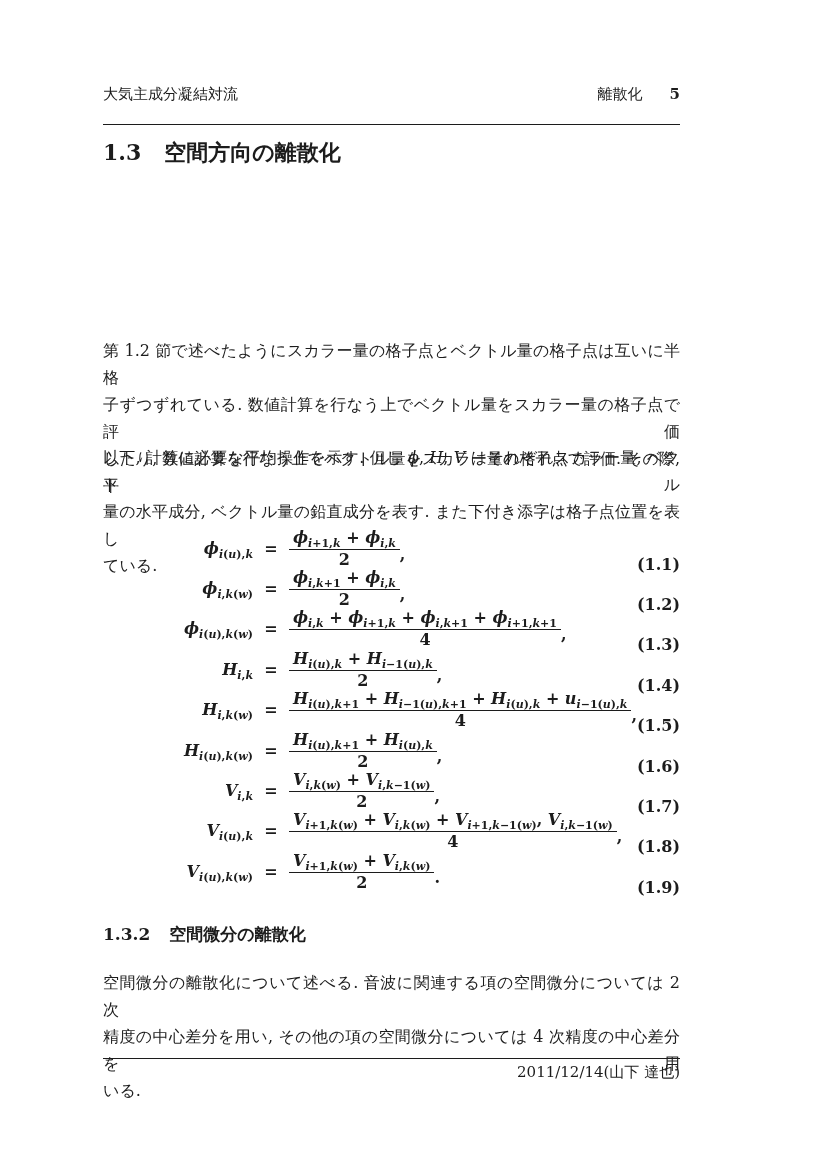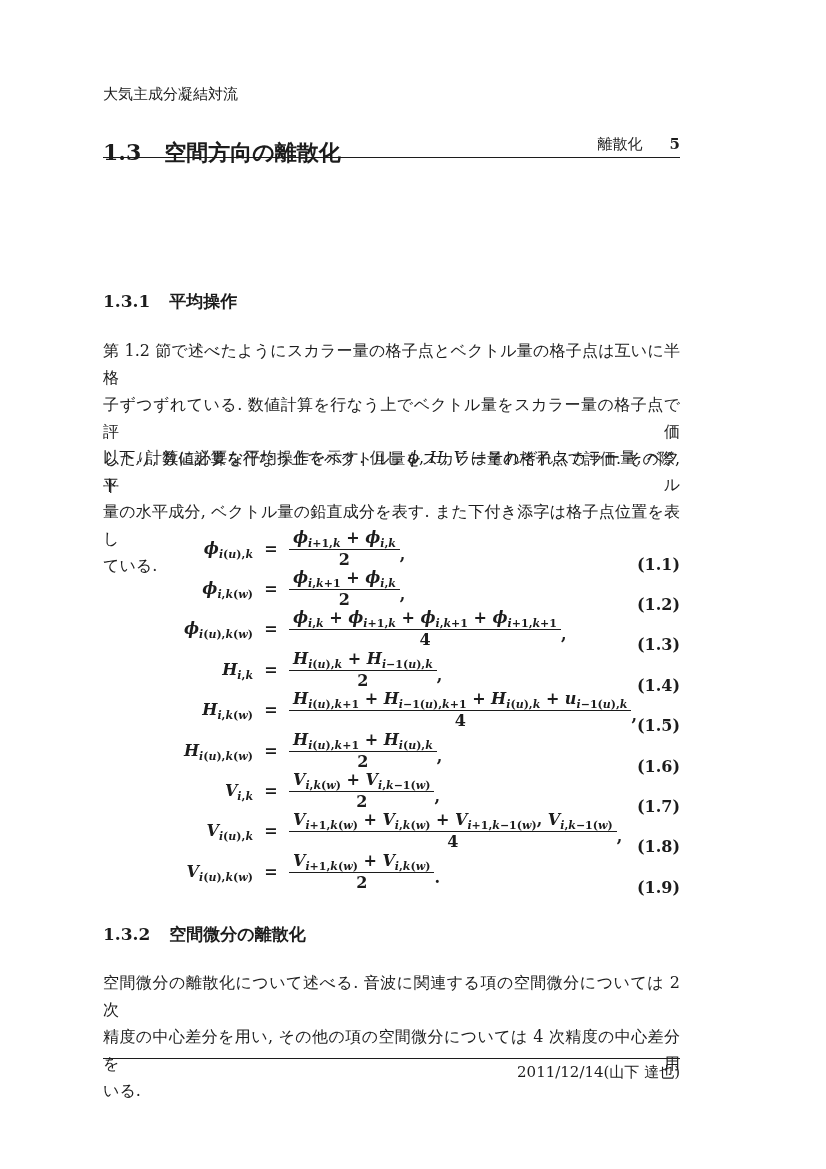--- a/index.html
+++ b/index.html
@@ -11,26 +11,25 @@
     font-family:"DejaVu Serif","Liberation Serif",serif;
     overflow:hidden;
   }
   .abs{position:absolute;left:103px;width:577px;}
 
   
   #header-row{
     top:86px;
     display:flex;align-items:baseline;
     font-size:15px;line-height:16px;
-    padding-bottom:5px;
+    padding-bottom:22px;
     border-bottom:1.5px solid #1c1c1c;
-    flex-direction:column;
   }
   .jp-gothic{font-family:"DejaVu Sans","Liberation Sans",sans-serif;}
-  #header-right{margin-left:auto;display:flex;align-items:center;margin-top:34px;}
+  #header-right{margin-left:auto;display:flex;align-items:center;}
   #header-page-number{
     font-family:"DejaVu Serif","Liberation Serif",serif;
     font-weight:bold;margin-left:27px;font-size:15px;
   }
 
   
   #section-heading{top:138px;display:flex;align-items:baseline;}
   #section-heading .num{
     font-weight:bold;font-size:22px;
     font-family:"DejaVu Serif","Liberation Serif",serif;
@@ -97,24 +96,20 @@
       <span id="header-page-number">5</span>
     </span>
   </div>
 
   <div id="section-heading" class="abs">
     <span class="num">1.3</span>
     <span class="ttl">空間方向の離散化</span>
   </div>
 
 
-  <div id="subsec1" class="abs subsec">
-    <span class="num">1.3.1</span>
-    <span class="ttl">平均操作</span>
-  </div>
 
   <div id="para-avg1" class="abs para">
       <div class="tline">第 1.2 節で述べたようにスカラー量の格子点とベクトル量の格子点は互いに半格</div>
       <div class="tline">子ずつずれている. 数値計算を行なう上でベクトル量をスカラー量の格子点で評価</div>
       <div class="tline">したり, 数値計算を行なう上でベクトル量をスカラー量の格子点で評価. その際, 平</div>
     </div>
 
   <div id="para-avg2" class="abs para">
       <div class="tline">以下, 計算に必要な平均操作を示す. 但し <i>ϕ</i>, <i>H</i>, <i>V</i> はそれぞれスカラー量, ベクトル</div>
       <div class="tline">量の水平成分, ベクトル量の鉛直成分を表す. また下付き添字は格子点位置を表し</div>

